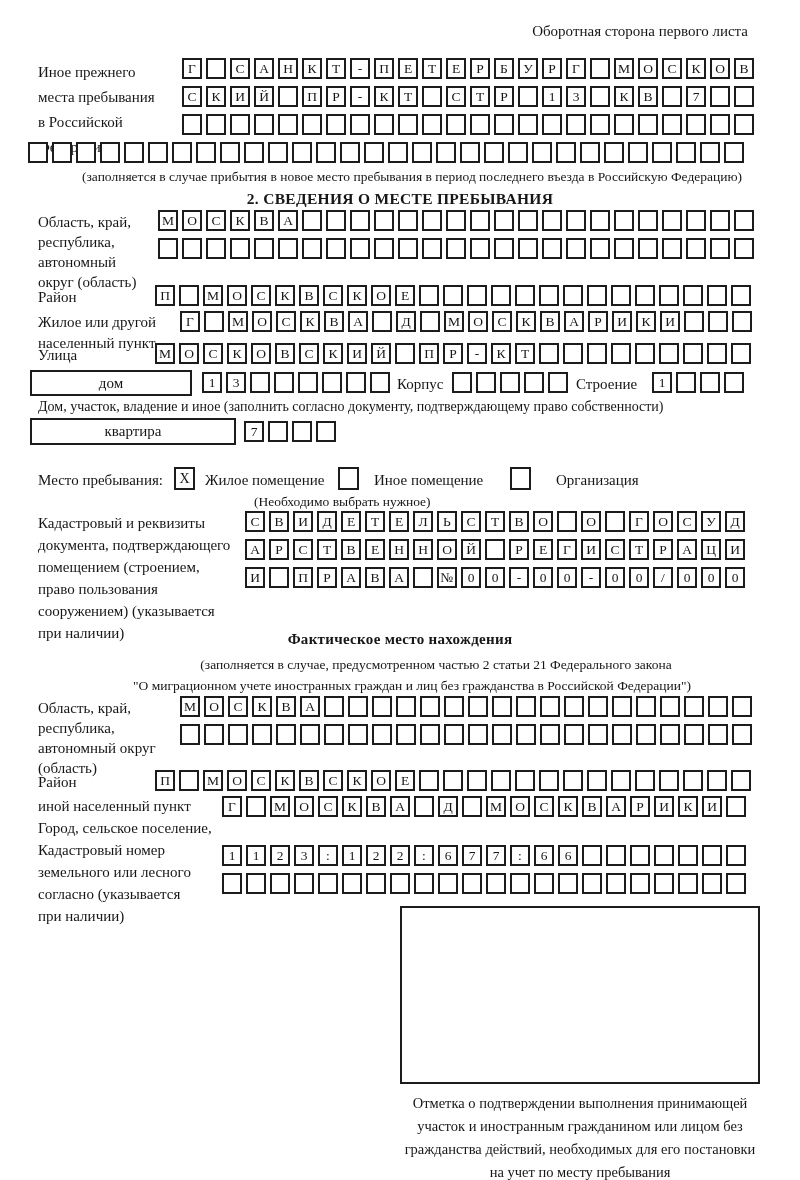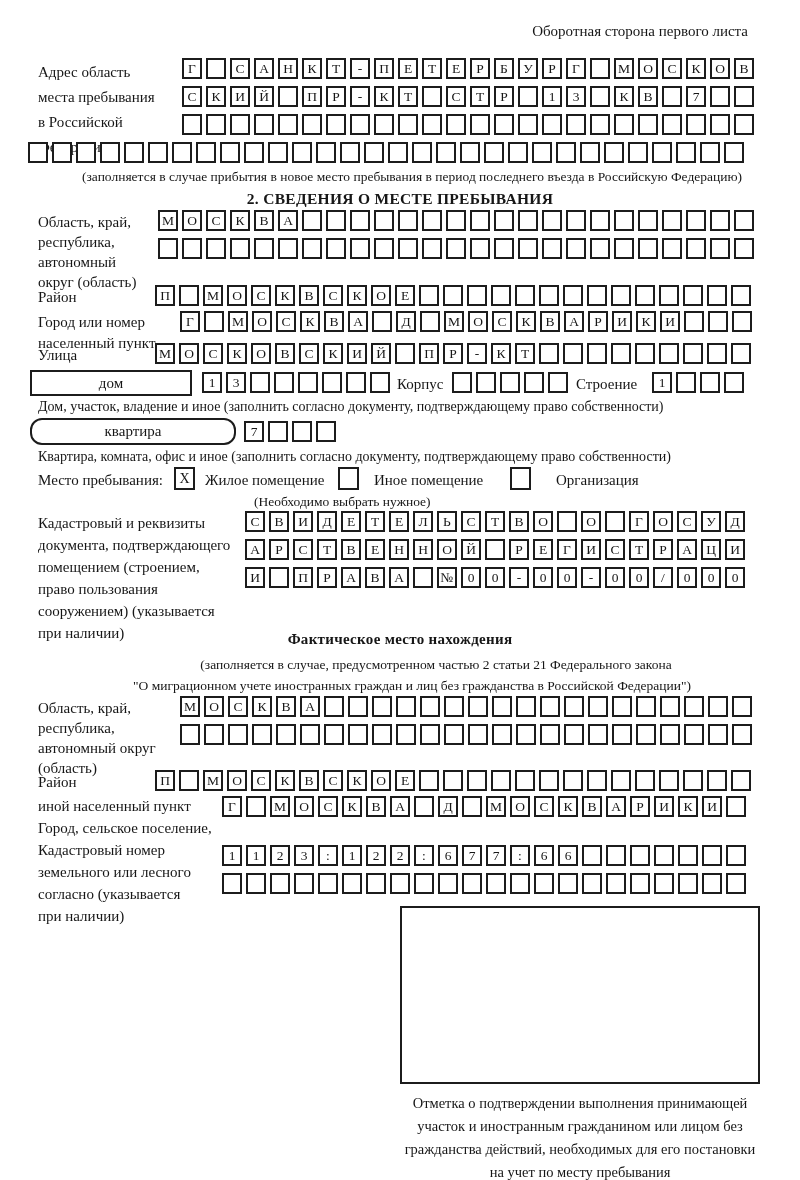--- a/index.html
+++ b/index.html
@@ -35,21 +35,21 @@
   .stampcap div{height:23px;line-height:23px;white-space:nowrap;}
 </style>
 </head>
 <body>
 
 <div class="page">
 
   <div class="lbl" style="top:22px;right:52px;">Оборотная сторона первого листа</div>
 
   <div class="lblblock" style="left:38px;top:60px;line-height:25px;">
-    <div style="height:25px;line-height:25px;">Адрес область</div>
+    <div style="height:25px;line-height:25px;">Иное прежнего</div>
     <div style="height:25px;line-height:25px;">места пребывания</div>
     <div style="height:25px;line-height:25px;">в Российской</div>
     <div style="height:25px;line-height:25px;">Федерации</div>
   </div>
   <div class="cellrow" style="left:182px;top:58px;">
       <span class="cell">Г</span>
       <span class="cell"></span>
       <span class="cell">С</span>
       <span class="cell">А</span>
       <span class="cell">Н</span>
@@ -245,21 +245,21 @@
       <span class="cell"></span>
       <span class="cell"></span>
       <span class="cell"></span>
       <span class="cell"></span>
       <span class="cell"></span>
       <span class="cell"></span>
       <span class="cell"></span>
     </div>
 
   <div class="lblblock" style="left:38px;top:312px;">
-    <div style="height:21px;line-height:21px;">Город или номер</div>
+    <div style="height:21px;line-height:21px;">Жилое или другой</div>
     <div style="height:21px;line-height:21px;">населенный пункт</div>
   </div>
   <div class="cellrow" style="left:180px;top:311px;">
       <span class="cell">Г</span>
       <span class="cell"></span>
       <span class="cell">М</span>
       <span class="cell">О</span>
       <span class="cell">С</span>
       <span class="cell">К</span>
       <span class="cell">В</span>
@@ -332,28 +332,27 @@
     </div>
   <div class="lbl" style="left:576px;top:375px;">Строение</div>
   <div class="cellrow" style="left:652px;top:372px;">
       <span class="cell">1</span>
       <span class="cell"></span>
       <span class="cell"></span>
       <span class="cell"></span>
     </div>
   <div class="lbl caption" style="left:38px;top:398px;">Дом, участок, владение и иное (заполнить согласно документу, подтверждающему право собственности)</div>
 
-  <div class="bigfield" style="left:30px;top:418px;width:206px;height:27px;border-radius:12px;">квартира</div>
+  <div class="bigfield" style="left:30px;top:418px;width:206px;height:27px;">квартира</div>
   <div class="cellrow" style="left:244px;top:421px;">
       <span class="cell">7</span>
       <span class="cell"></span>
       <span class="cell"></span>
       <span class="cell"></span>
     </div>
-  <div class="lbl caption" style="left:38px;top:448px;">Квартира, комната, офис и иное (заполнить согласно документу, подтверждающему право собственности)</div>
 
   <div class="lbl" style="left:38px;top:471px;">Место пребывания:</div>
   <div class="checkbox" style="left:174px;top:467px;">X</div>
   <div class="lbl" style="left:205px;top:471px;">Жилое помещение</div>
   <div class="checkbox" style="left:338px;top:467px;"></div>
   <div class="lbl" style="left:374px;top:471px;">Иное помещение</div>
   <div class="checkbox" style="left:510px;top:467px;"></div>
   <div class="lbl" style="left:556px;top:471px;">Организация</div>
   <div class="lbl note" style="left:242px;top:493px;">(Необходимо выбрать нужное)</div>
 

